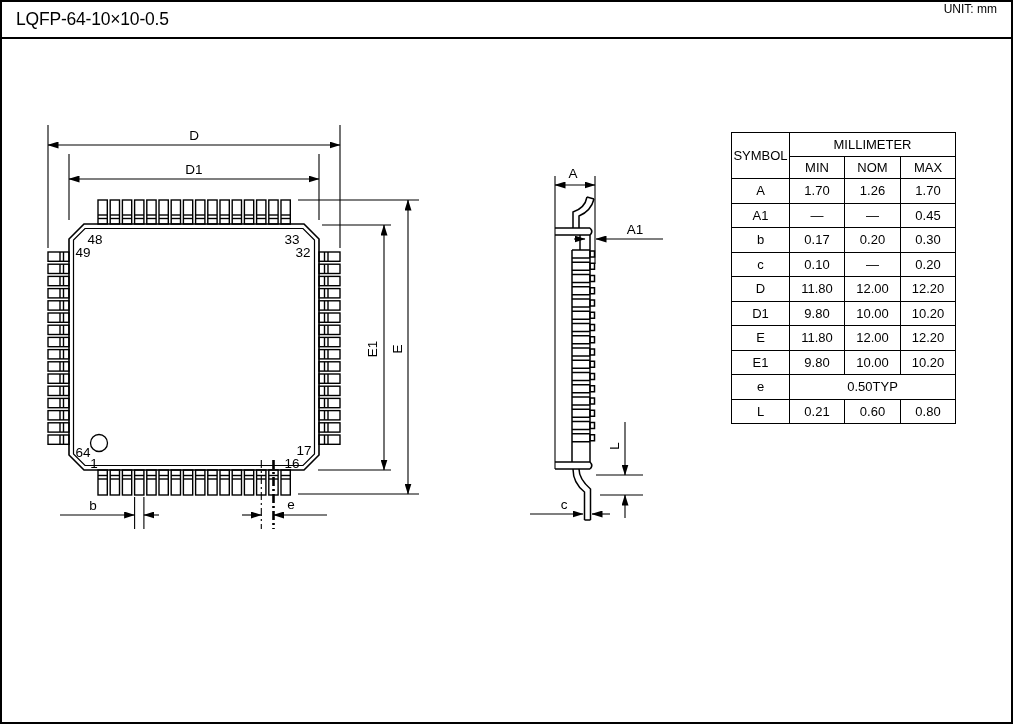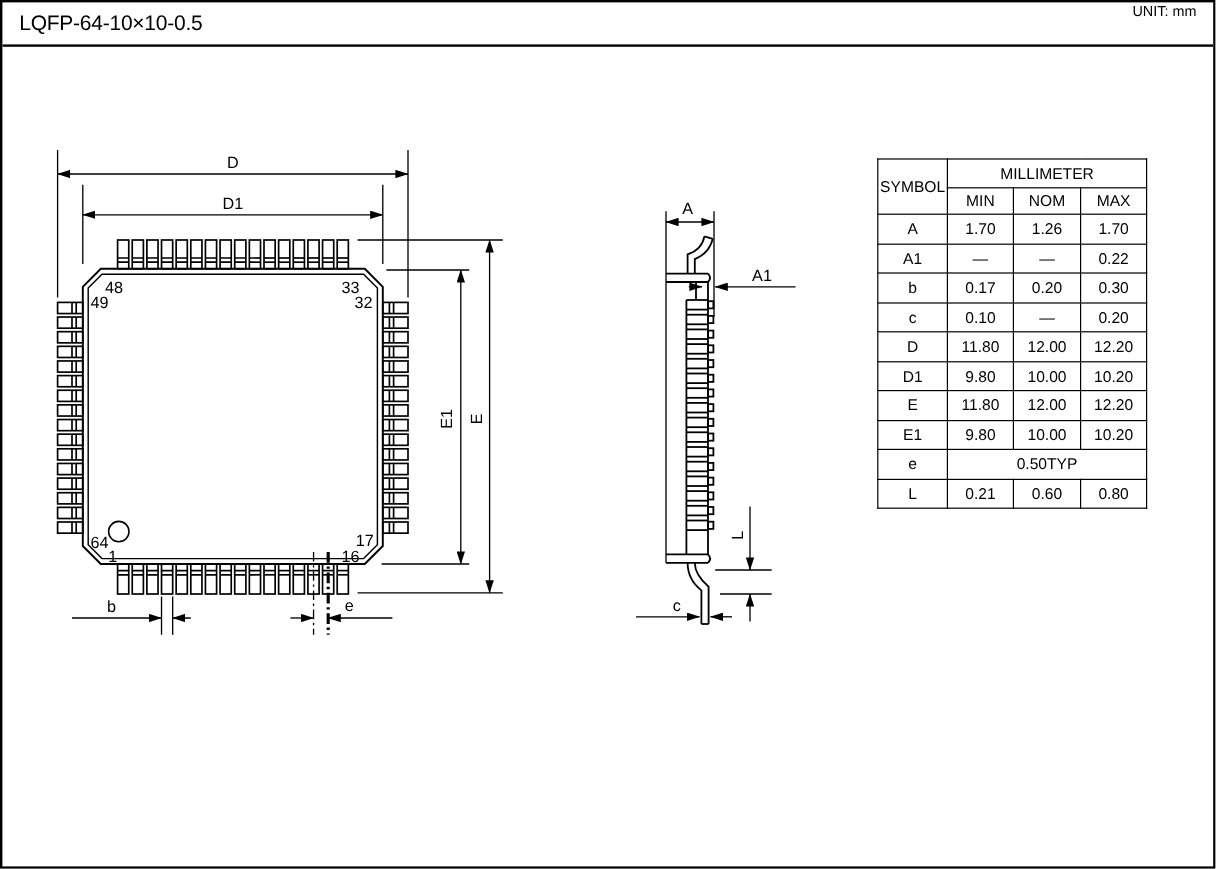--- a/index.html
+++ b/index.html
@@ -441,21 +441,21 @@
         <tr>
           <td>A</td>
           <td>1.70</td>
           <td>1.26</td>
           <td>1.70</td>
         </tr>
         <tr>
           <td>A1</td>
           <td>—</td>
           <td>—</td>
-          <td>0.22</td>
+          <td>0.45</td>
         </tr>
         <tr>
           <td>b</td>
           <td>0.17</td>
           <td>0.20</td>
           <td>0.30</td>
         </tr>
         <tr>
           <td>c</td>
           <td>0.10</td>

